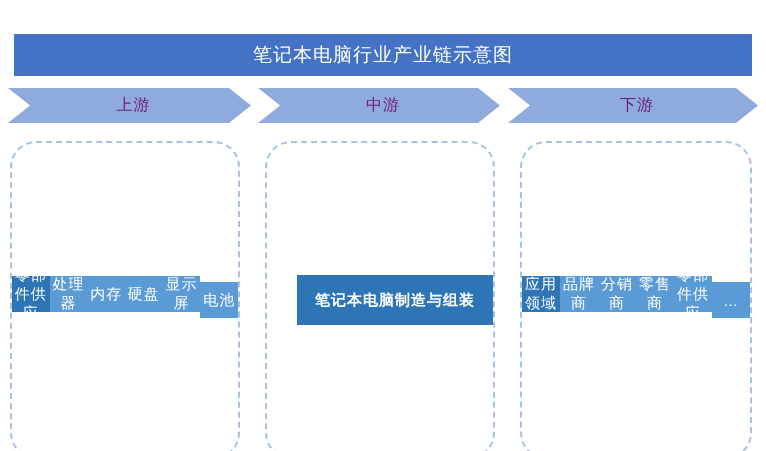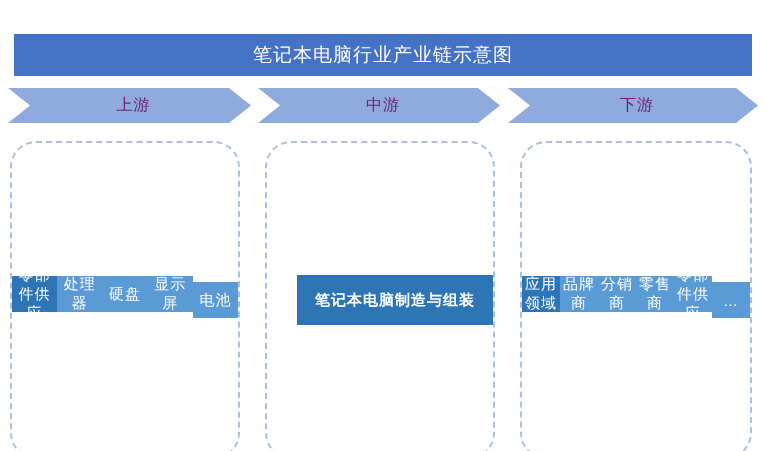--- a/index.html
+++ b/index.html
@@ -84,20 +84,21 @@
   <div class="arrow a2">
     <span class="arrow-label">中游</span>
   </div>
   <div class="arrow a3">
     <span class="arrow-label">下游</span>
   </div>
 
   <div class="column c1">
     <div class="node head">零部件供应</div>
     <div class="node">处理器</div>
+    <div class="node">内存</div>
     <div class="node">硬盘</div>
     <div class="node">显示屏</div>
     <div class="node">电池</div>
   </div>
 
   <div class="column c2">
     <div class="node mid">笔记本电脑制造与组装</div>
   </div>
 
   <div class="column c3">

